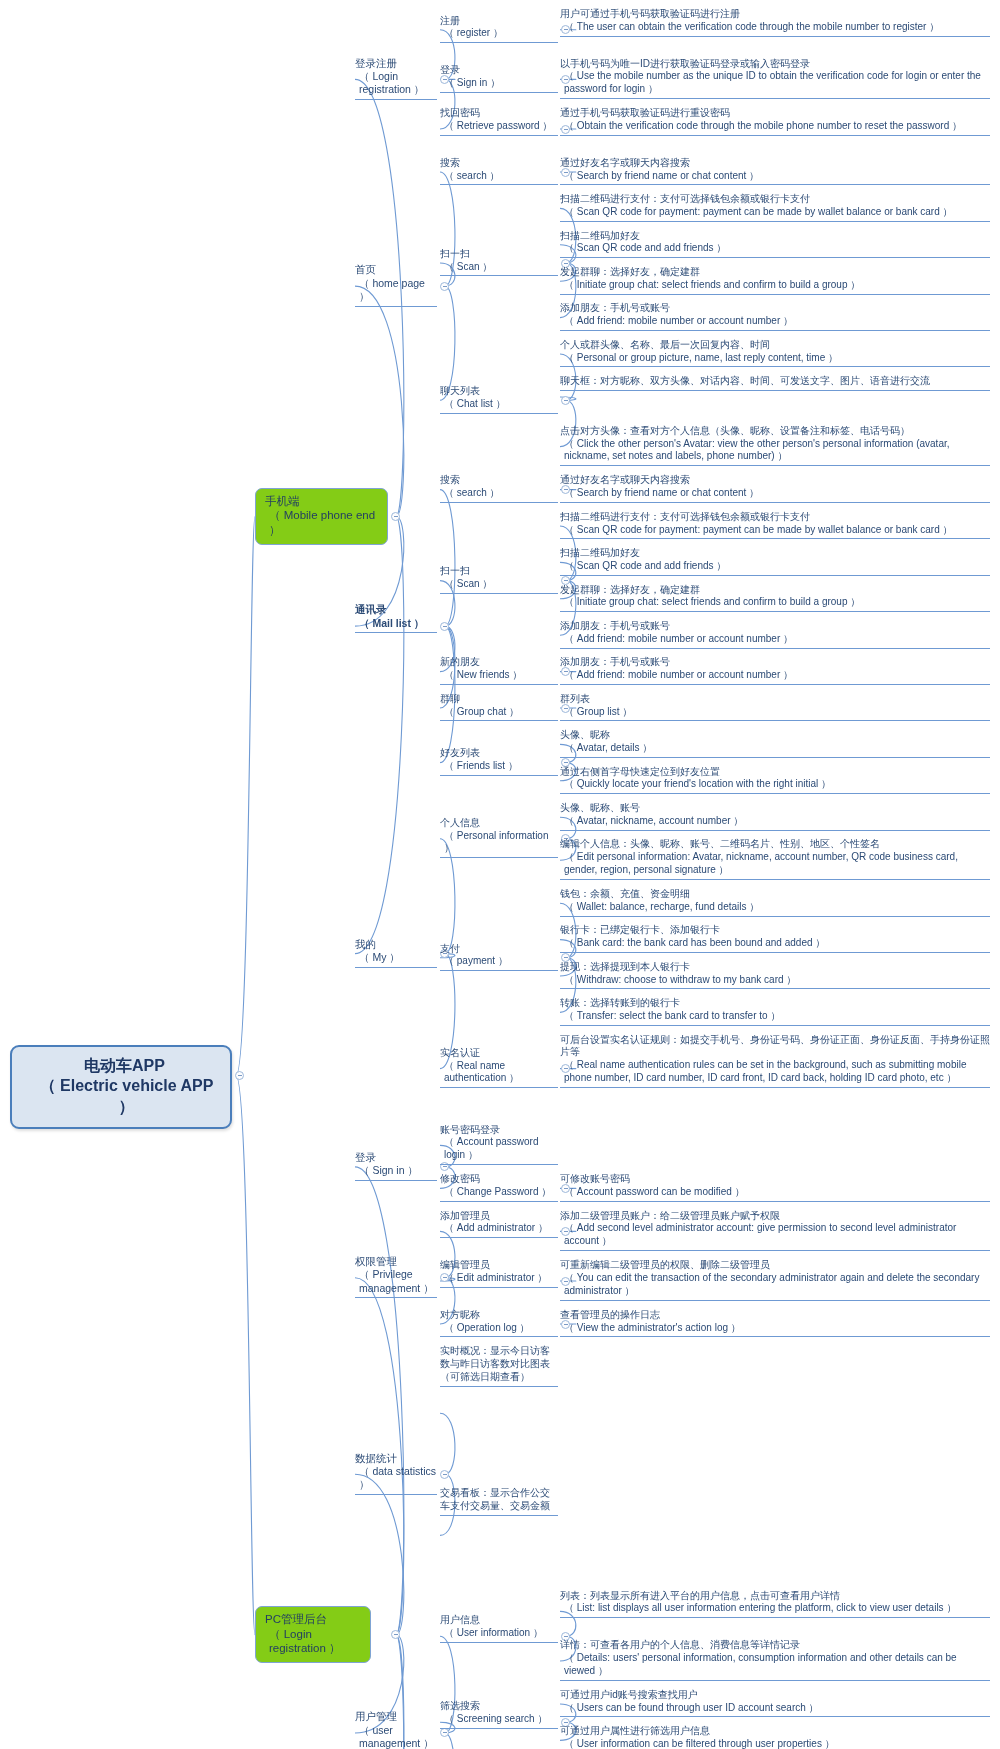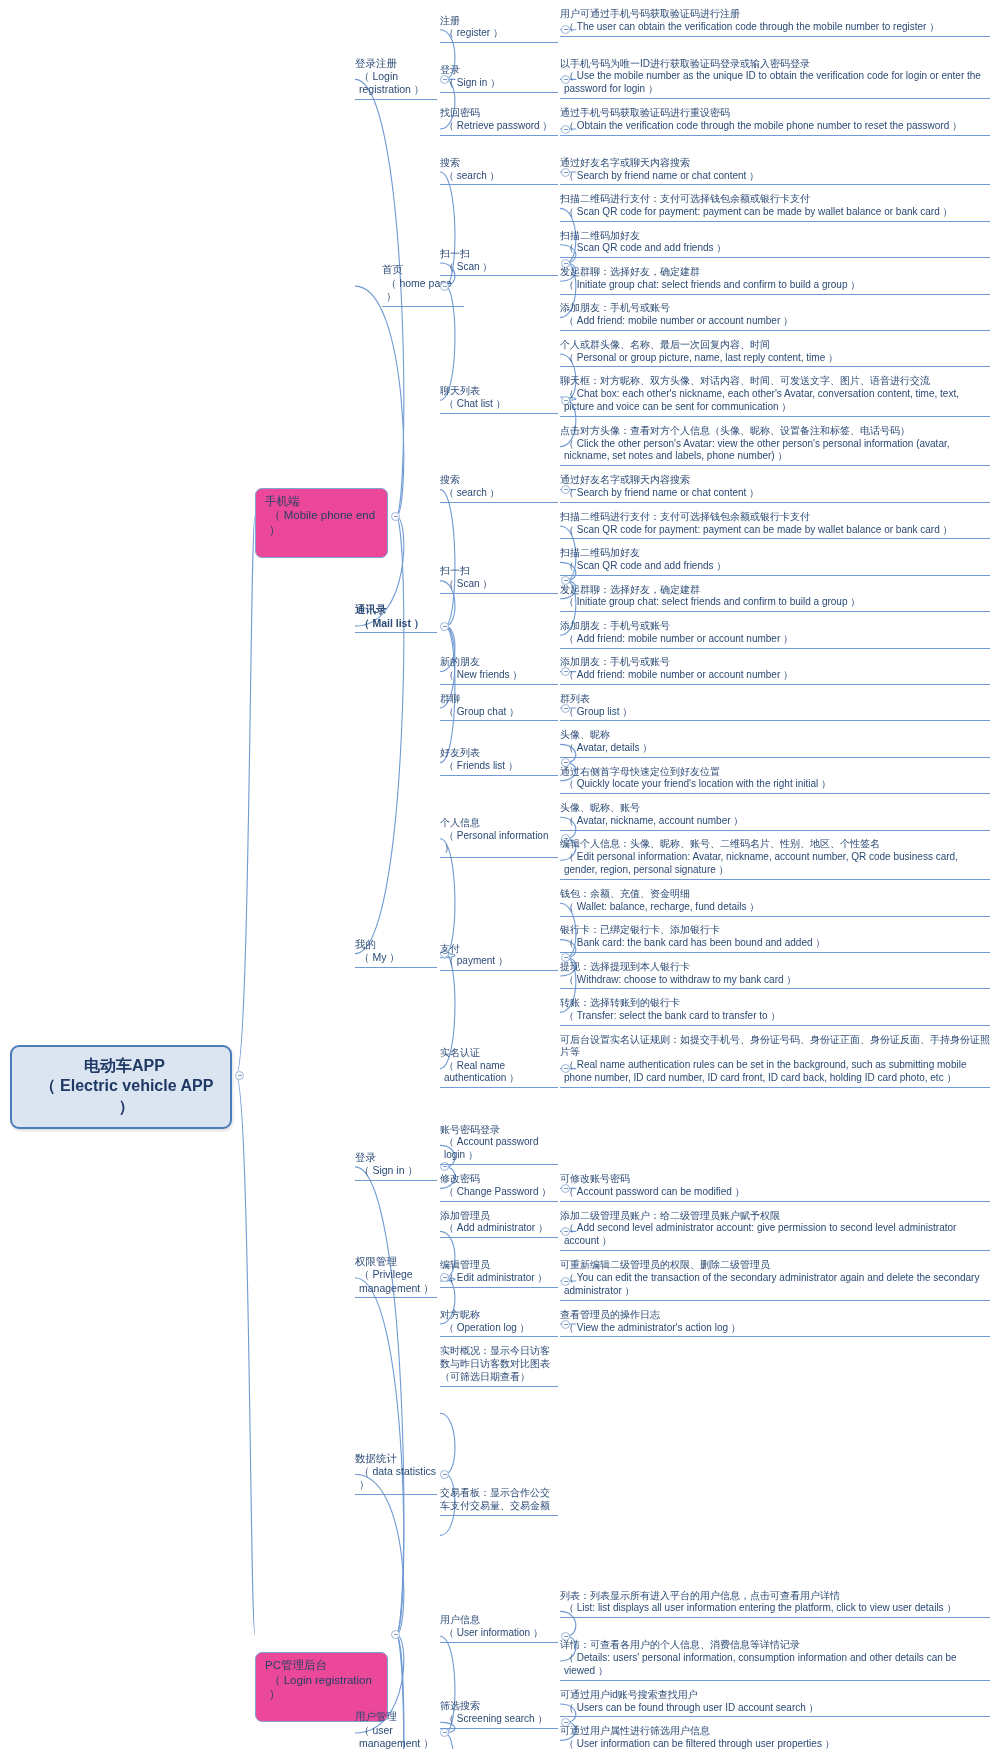--- a/index.html
+++ b/index.html
@@ -34,25 +34,25 @@
     border-radius: 9px;
     font-weight: bold;
     font-size: 16px;
     color: #1f3864;
     text-align: center;
     padding: 9px 10px 10px 10px;
     box-shadow: 1px 2px 3px rgba(0,0,0,0.13);
   }
   
   .lvl1 {
-    background: #ec4899;
+    background: #84cc16;
     border: 1px solid #7fa4d4;
     border-radius: 7px;
     font-size: 11.5px;
-    padding: 5px 8px 19px 9px;
+    padding: 5px 8px 6px 9px;
     color: #244061;
   }
   
   .lvl2, .lvl3, .lvl4 {
     font-size: 10px;
     color: #2b4a75;
     padding-bottom: 2px;
   }
   .lvl2 { font-size: 10.5px; }
   .underline {
@@ -174,35 +174,35 @@
       <div class="toggle" style="left: 440px; top: 74.9px;"></div>
       <div class="node lvl4 underline" style="left: 440px; top: 14.6px; width: 118px;"><span class="zh">注册</span><span class="en">（ register ）</span></div>
       <div class="toggle" style="left: 561px; top: 25.3px;"></div>
       <div class="node lvl4 underline" style="left: 560px; top: 8px; width: 430px;"><span class="zh">用户可通过手机号码获取验证码进行注册</span><span class="en">（ The user can obtain the verification code through the mobile number to register ）</span></div>
       <div class="node lvl4 underline" style="left: 440px; top: 64.2px; width: 118px;"><span class="zh">登录</span><span class="en">（ Sign in ）</span></div>
       <div class="toggle" style="left: 561px; top: 74.9px;"></div>
       <div class="node lvl4 underline" style="left: 560px; top: 57.6px; width: 430px;"><span class="zh">以手机号码为唯一ID进行获取验证码登录或输入密码登录</span><span class="en">（ Use the mobile number as the unique ID to obtain the verification code for login or enter the password for login ）</span></div>
       <div class="node lvl4 underline" style="left: 440px; top: 107.2px; width: 118px;"><span class="zh">找回密码</span><span class="en">（ Retrieve password ）</span></div>
       <div class="toggle" style="left: 561px; top: 124.5px;"></div>
       <div class="node lvl4 underline" style="left: 560px; top: 107.2px; width: 430px;"><span class="zh">通过手机号码获取验证码进行重设密码</span><span class="en">（ Obtain the verification code through the mobile phone number to reset the password ）</span></div>
-      <div class="node lvl2 underline" style="left: 355px; top: 263.36px; width: 82px; margin-left: 27px;"><span class="zh">首页</span><span class="en">（ home page ）</span></div>
+      <div class="node lvl2 underline" style="left: 355px; top: 263.36px; width: 82px;"><span class="zh">首页</span><span class="en">（ home page ）</span></div>
       <div class="toggle" style="left: 440px; top: 281.65px;"></div>
       <div class="node lvl4 underline" style="left: 440px; top: 156.8px; width: 118px;"><span class="zh">搜索</span><span class="en">（ search ）</span></div>
       <div class="toggle" style="left: 561px; top: 167.5px;"></div>
       <div class="node lvl4 underline" style="left: 560px; top: 156.8px; width: 430px;"><span class="zh">通过好友名字或聊天内容搜索</span><span class="en">（ Search by friend name or chat content ）</span></div>
       <div class="node lvl4 underline" style="left: 440px; top: 247.8px; width: 118px;"><span class="zh">扫一扫</span><span class="en">（ Scan ）</span></div>
       <div class="toggle" style="left: 561px; top: 258.5px;"></div>
       <div class="node lvl4 underline" style="left: 560px; top: 193.2px; width: 430px;"><span class="zh">扫描二维码进行支付：支付可选择钱包余额或银行卡支付</span><span class="en">（ Scan QR code for payment: payment can be made by wallet balance or bank card ）</span></div>
       <div class="node lvl4 underline" style="left: 560px; top: 229.6px; width: 430px;"><span class="zh">扫描二维码加好友</span><span class="en">（ Scan QR code and add friends ）</span></div>
       <div class="node lvl4 underline" style="left: 560px; top: 266px; width: 430px;"><span class="zh">发起群聊：选择好友，确定建群</span><span class="en">（ Initiate group chat: select friends and confirm to build a group ）</span></div>
       <div class="node lvl4 underline" style="left: 560px; top: 302.4px; width: 430px;"><span class="zh">添加朋友：手机号或账号</span><span class="en">（ Add friend: mobile number or account number ）</span></div>
       <div class="node lvl4 underline" style="left: 440px; top: 385.1px; width: 118px;"><span class="zh">聊天列表</span><span class="en">（ Chat list ）</span></div>
       <div class="toggle" style="left: 561px; top: 395.8px;"></div>
       <div class="node lvl4 underline" style="left: 560px; top: 338.8px; width: 430px;"><span class="zh">个人或群头像、名称、最后一次回复内容、时间</span><span class="en">（ Personal or group picture, name, last reply content, time ）</span></div>
-      <div class="node lvl4 underline" style="left: 560px; top: 375.2px; width: 430px;"><span class="zh">聊天框：对方昵称、双方头像、对话内容、时间、可发送文字、图片、语音进行交流</span><span class="en">（ Chat box: each other's nickname, each other's Avatar, conversation content, time, text, picture and voice can be sent for communication ）</span></div>
+      <div class="node lvl4 underline" style="left: 560px; top: 375.2px; width: 430px;"><span class="zh">聊天框：对方昵称、双方头像、对话内容、时间、可发送文字、图片、语音进行交流</span></div>
       <div class="node lvl4 underline" style="left: 560px; top: 424.8px; width: 430px;"><span class="zh">点击对方头像：查看对方个人信息（头像、昵称、设置备注和标签、电话号码）</span><span class="en">（ Click the other person's Avatar: view the other person's personal information (avatar, nickname, set notes and labels, phone number) ）</span></div>
       <div class="node lvl2 underline" style="left: 355px; top: 603.31px; width: 82px; font-weight: bold;"><span class="zh">通讯录</span><span class="en">（ Mail list ）</span></div>
       <div class="toggle" style="left: 440px; top: 621.6px;"></div>
       <div class="node lvl4 underline" style="left: 440px; top: 474.4px; width: 118px;"><span class="zh">搜索</span><span class="en">（ search ）</span></div>
       <div class="toggle" style="left: 561px; top: 485.1px;"></div>
       <div class="node lvl4 underline" style="left: 560px; top: 474.4px; width: 430px;"><span class="zh">通过好友名字或聊天内容搜索</span><span class="en">（ Search by friend name or chat content ）</span></div>
       <div class="node lvl4 underline" style="left: 440px; top: 565.4px; width: 118px;"><span class="zh">扫一扫</span><span class="en">（ Scan ）</span></div>
       <div class="toggle" style="left: 561px; top: 576.1px;"></div>
       <div class="node lvl4 underline" style="left: 560px; top: 510.8px; width: 430px;"><span class="zh">扫描二维码进行支付：支付可选择钱包余额或银行卡支付</span><span class="en">（ Scan QR code for payment: payment can be made by wallet balance or bank card ）</span></div>
       <div class="node lvl4 underline" style="left: 560px; top: 547.2px; width: 430px;"><span class="zh">扫描二维码加好友</span><span class="en">（ Scan QR code and add friends ）</span></div>
@@ -226,21 +226,21 @@
       <div class="node lvl4 underline" style="left: 560px; top: 838.4px; width: 430px;"><span class="zh">编辑个人信息：头像、昵称、账号、二维码名片、性别、地区、个性签名</span><span class="en">（ Edit personal information: Avatar, nickname, account number, QR code business card, gender, region, personal signature ）</span></div>
       <div class="node lvl4 underline" style="left: 440px; top: 942.6px; width: 118px;"><span class="zh">支付</span><span class="en">（ payment ）</span></div>
       <div class="toggle" style="left: 561px; top: 953.3px;"></div>
       <div class="node lvl4 underline" style="left: 560px; top: 888px; width: 430px;"><span class="zh">钱包：余额、充值、资金明细</span><span class="en">（ Wallet: balance, recharge, fund details ）</span></div>
       <div class="node lvl4 underline" style="left: 560px; top: 924.4px; width: 430px;"><span class="zh">银行卡：已绑定银行卡、添加银行卡</span><span class="en">（ Bank card: the bank card has been bound and added ）</span></div>
       <div class="node lvl4 underline" style="left: 560px; top: 960.8px; width: 430px;"><span class="zh">提现：选择提现到本人银行卡</span><span class="en">（ Withdraw: choose to withdraw to my bank card ）</span></div>
       <div class="node lvl4 underline" style="left: 560px; top: 997.2px; width: 430px;"><span class="zh">转账：选择转账到的银行卡</span><span class="en">（ Transfer: select the bank card to transfer to ）</span></div>
       <div class="node lvl4 underline" style="left: 440px; top: 1046.8px; width: 118px;"><span class="zh">实名认证</span><span class="en">（ Real name authentication ）</span></div>
       <div class="toggle" style="left: 561px; top: 1064.1px;"></div>
       <div class="node lvl4 underline" style="left: 560px; top: 1033.6px; width: 430px;"><span class="zh">可后台设置实名认证规则：如提交手机号、身份证号码、身份证正面、身份证反面、手持身份证照片等</span><span class="en">（ Real name authentication rules can be set in the background, such as submitting mobile phone number, ID card number, ID card front, ID card back, holding ID card photo, etc ）</span></div>
-      <div class="node lvl1" style="left: 255px; top: 1605.98px; width: 133px; margin-top: 46px;"><span class="zh">PC管理后台</span><span class="en">（ Login registration ）</span></div>
+      <div class="node lvl1" style="left: 255px; top: 1605.98px; width: 116px;"><span class="zh">PC管理后台</span><span class="en">（ Login registration ）</span></div>
       <div class="toggle" style="left: 391px; top: 1630.25px;"></div>
       <div class="node lvl2 underline" style="left: 355px; top: 1151.04px; width: 82px;"><span class="zh">登录</span><span class="en">（ Sign in ）</span></div>
       <div class="toggle" style="left: 440px; top: 1162.4px;"></div>
       <div class="node lvl4 underline" style="left: 440px; top: 1123.6px; width: 118px;"><span class="zh">账号密码登录</span><span class="en">（ Account password login ）</span></div>
       <div class="node lvl4 underline" style="left: 440px; top: 1173.2px; width: 118px;"><span class="zh">修改密码</span><span class="en">（ Change Password ）</span></div>
       <div class="toggle" style="left: 561px; top: 1183.9px;"></div>
       <div class="node lvl4 underline" style="left: 560px; top: 1173.2px; width: 430px;"><span class="zh">可修改账号密码</span><span class="en">（ Account password can be modified ）</span></div>
       <div class="node lvl2 underline" style="left: 355px; top: 1254.91px; width: 82px;"><span class="zh">权限管理</span><span class="en">（ Privilege management ）</span></div>
       <div class="toggle" style="left: 440px; top: 1273.2px;"></div>
       <div class="node lvl4 underline" style="left: 440px; top: 1209.6px; width: 118px;"><span class="zh">添加管理员</span><span class="en">（ Add administrator ）</span></div>

